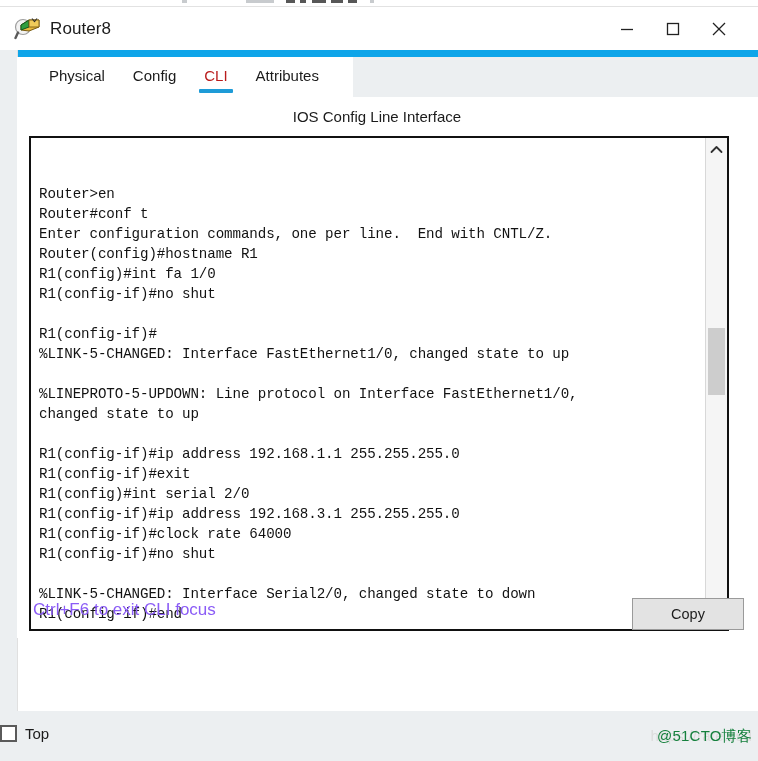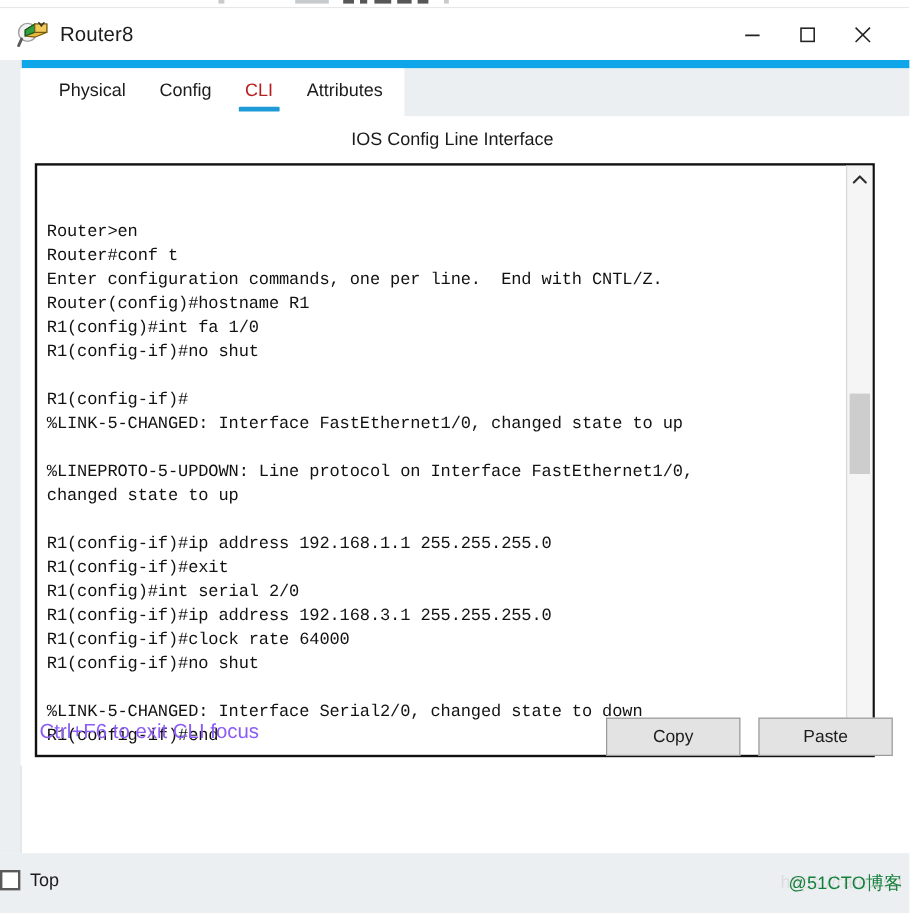--- a/index.html
+++ b/index.html
@@ -93,21 +93,21 @@
     background: #eceff1;
   }
   #tabs {
     position: absolute;
     left: 0; top: 0;
     height: 40px;
     background: #ffffff;
     display: flex;
     align-items: flex-start;
     padding-left: 18px;
-    padding-right: 4px;
+    padding-right: 20px;
     box-sizing: border-box;
   }
   .tab {
     position: relative;
     padding: 10px 14px 0 14px;
     font-size: 15px;
     color: #1b1b1b;
     cursor: default;
     white-space: nowrap;
   }
@@ -344,21 +344,20 @@
           <polyline points="1.5,2 6.5,7 11.5,2" fill="none" stroke="#303030" stroke-width="1.8" stroke-linecap="round" stroke-linejoin="round"></polyline>
         </svg>
       </div>
     </div>
   </div>
 
   <div id="cli-hint">Ctrl+F6 to exit CLI focus</div>
 
   <div id="btn-row">
     <div class="gbtn">Copy</div>
-    <div class="gbtn">Paste</div>
   </div>
 </div>
 
 <div id="bottombar">
   <div id="top-check">
     <div class="box"></div>
     <div class="lbl">Top</div>
   </div>
   <div id="watermark">
     <span>https://rate.csd</span>

